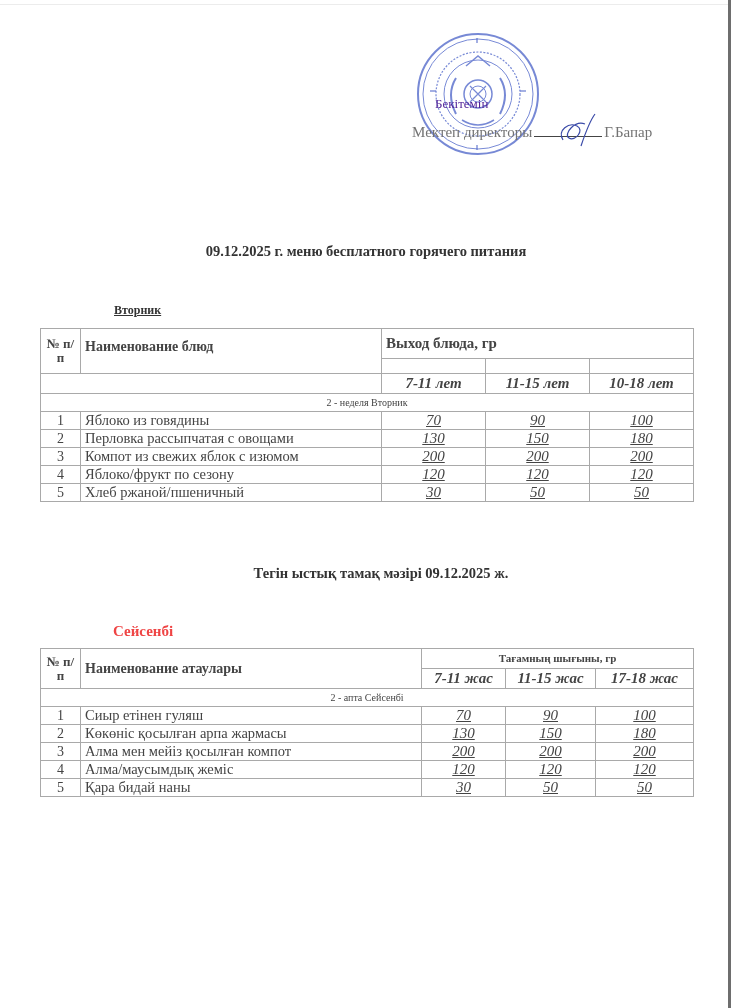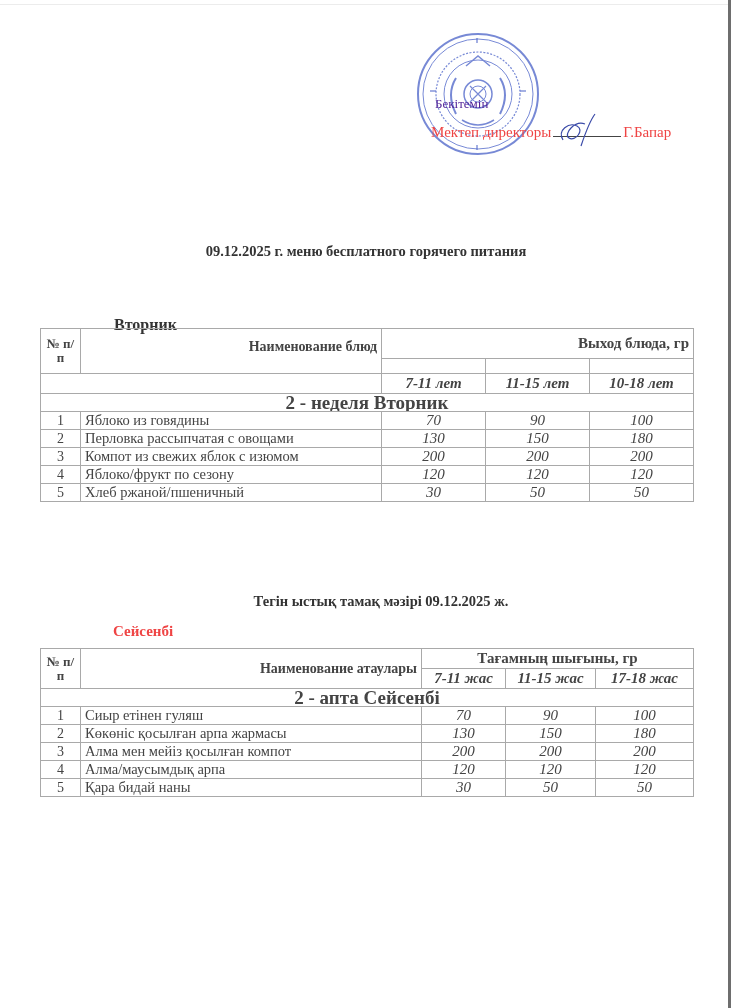--- a/index.html
+++ b/index.html
@@ -8,43 +8,43 @@
     background: #ffffff;
     font-family: "Liberation Serif", "DejaVu Serif", serif;
     color: #3a3a3a;
   }
   .scan-edge { position: absolute; left: 728px; top: 0; width: 3px; height: 1008px; background: #6e6e6e; }
   .scan-top { position: absolute; left: 0; top: 4px; width: 728px; height: 1px; background: #ececec; }
 
   
   .stamp { position: absolute; left: 416px; top: 30px; width: 124px; height: 128px; }
   .approval { position: absolute; left: 419px; top: 96px; font-size: 13px; color: #4c1d95; margin-left: 16px; }
-  .director { position: absolute; left: 412px; top: 124px; font-size: 15px; color: #ef4444; white-space: nowrap; margin-left: 19px; }
+  .director { position: absolute; left: 412px; top: 124px; font-size: 15px; color: #737373; white-space: nowrap; }
   .director .line { display: inline-block; width: 68px; border-bottom: 1px solid #444; margin: 0 2px; vertical-align: baseline; height: 10px; }
   .signature { position: absolute; left: 555px; top: 110px; width: 50px; height: 40px; }
 
   .title1 { position: absolute; left: 0; width: 732px; top: 243px; text-align: center; font-weight: bold; font-size: 14.5px; color: #333; }
-  .day1 { position: absolute; left: 114px; top: 316px; font-weight: bold; font-size: 16px; color: #333; }
-  .title2 { position: absolute; left: 0; width: 732px; top: 565px; text-align: center; font-weight: bold; font-size: 14.5px; color: #333; padding-left: 30px; box-sizing: border-box; margin-top: 28px; }
+  .day1 { position: absolute; left: 114px; top: 303px; font-weight: bold; font-size: 12px; color: #333; text-decoration: underline; }
+  .title2 { position: absolute; left: 0; width: 732px; top: 565px; text-align: center; font-weight: bold; font-size: 14.5px; color: #333; padding-left: 30px; box-sizing: border-box; }
   .day2 { position: absolute; left: 113px; top: 623px; font-weight: bold; font-size: 15px; color: #ef4444; }
 
   table.menu {
     position: absolute; left: 40px; width: 653px;
     border-collapse: collapse; table-layout: fixed;
     font-size: 14px;
   }
   table.menu td { border: 1px solid #a9a9a9; padding: 0 4px; color: #444; line-height: 15px; overflow: hidden; white-space: nowrap; }
   .t1 { top: 328px; }
   .t2 { top: 648px; }
-  .hdr { font-weight: bold; font-size: 14px; color: #333; text-align: right; }
+  .hdr { font-weight: bold; font-size: 14px; color: #333; }
   .center { text-align: center; }
   .num { text-align: center; color: #555; }
-  .val { text-align: center; font-style: italic; color: #555; font-size: 15px; }
+  .val { text-align: center; font-style: italic; color: #555; font-size: 15px; text-decoration: underline; }
   .age { text-align: center; font-style: italic; font-weight: bold; font-size: 15px; color: #444; }
-  .week { text-align: center; font-weight: bold; font-size: 19px; color: #333; }
+  .week { text-align: center; font-weight: normal; font-size: 10px; color: #333; }
   .dish { color: #4a4a4a; font-size: 14.5px; }
 </style>
 </head>
 <body>
 
 <div class="scan-top"></div>
 <div class="scan-edge"></div>
 
 <svg class="stamp" viewBox="0 0 124 128">
   <g fill="none" stroke="#4a62c8" opacity="0.75">
@@ -152,21 +152,21 @@
     <col style="width:40px">
       <col style="width:341px">
       <col style="width:84px">
       <col style="width:90px">
       <col style="width:98px">
   </colgroup>
   <tbody>
       <tr style="height:20px">
     <td rowspan="2" class="hdr center" style="white-space:normal;line-height:14px;font-size:13px;">№ п/п</td>
     <td rowspan="2" class="hdr">Наименование атаулары</td>
-    <td colspan="3" class="hdr center" style="font-size:15px;margin-top:15px;">Тағамның шығыны, гр</td>
+    <td colspan="3" class="hdr center" style="font-size:11px;margin-top:15px;">Тағамның шығыны, гр</td>
   </tr>
   <tr style="height:20px">
     <td class="age">7-11 жас</td>
     <td class="age">11-15 жас</td>
     <td class="age">17-18 жас</td>
   </tr>
   <tr style="height:18px">
     <td colspan="5" class="week">2 - апта Сейсенбі</td>
   </tr>
   <tr style="height:18px">
@@ -185,21 +185,21 @@
   </tr>
   <tr style="height:18px">
     <td class="num">3</td>
     <td class="dish">Алма мен мейіз қосылған компот</td>
     <td class="val">200</td>
     <td class="val">200</td>
     <td class="val">200</td>
   </tr>
   <tr style="height:18px">
     <td class="num">4</td>
-    <td class="dish">Алма/маусымдық арпа</td>
+    <td class="dish">Алма/маусымдық жеміс</td>
     <td class="val">120</td>
     <td class="val">120</td>
     <td class="val">120</td>
   </tr>
   <tr style="height:18px">
     <td class="num">5</td>
     <td class="dish">Қара бидай наны</td>
     <td class="val">30</td>
     <td class="val">50</td>
     <td class="val">50</td>

